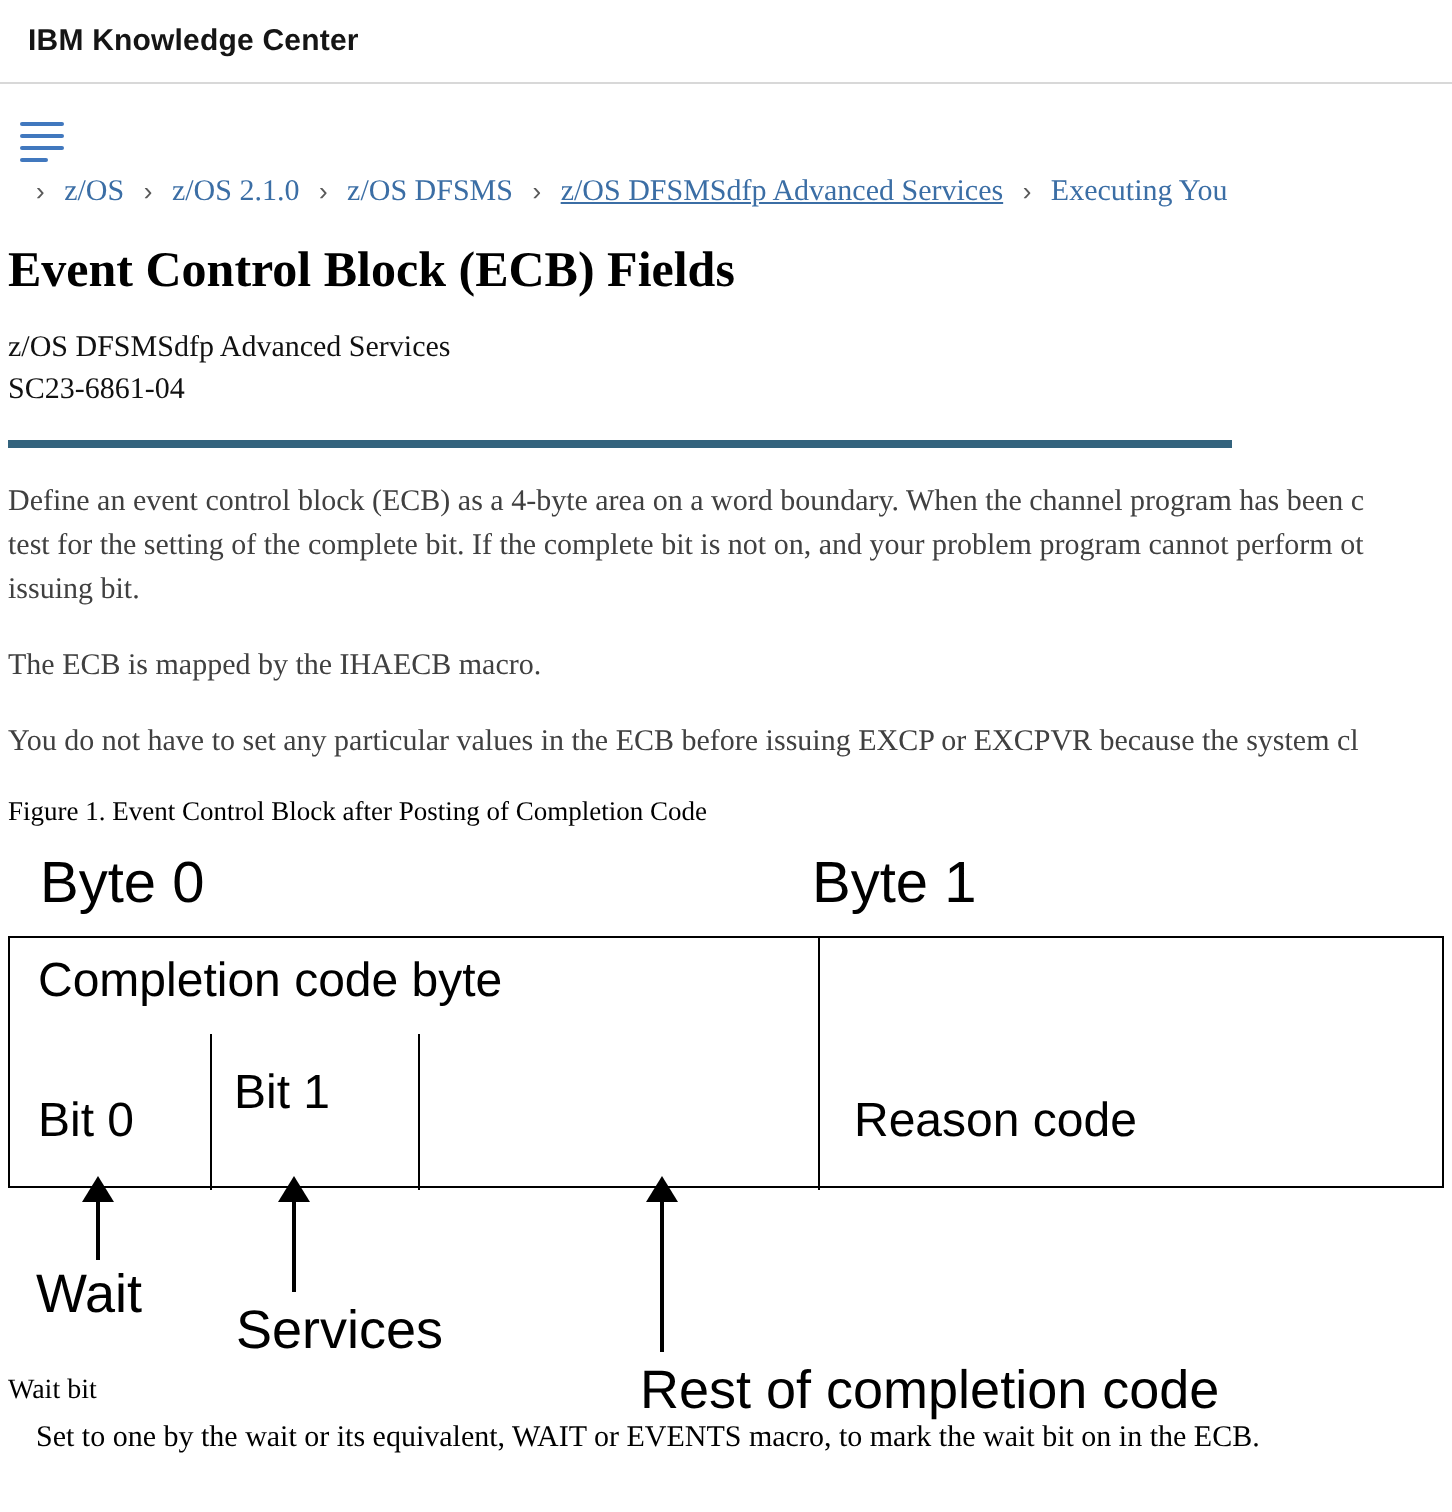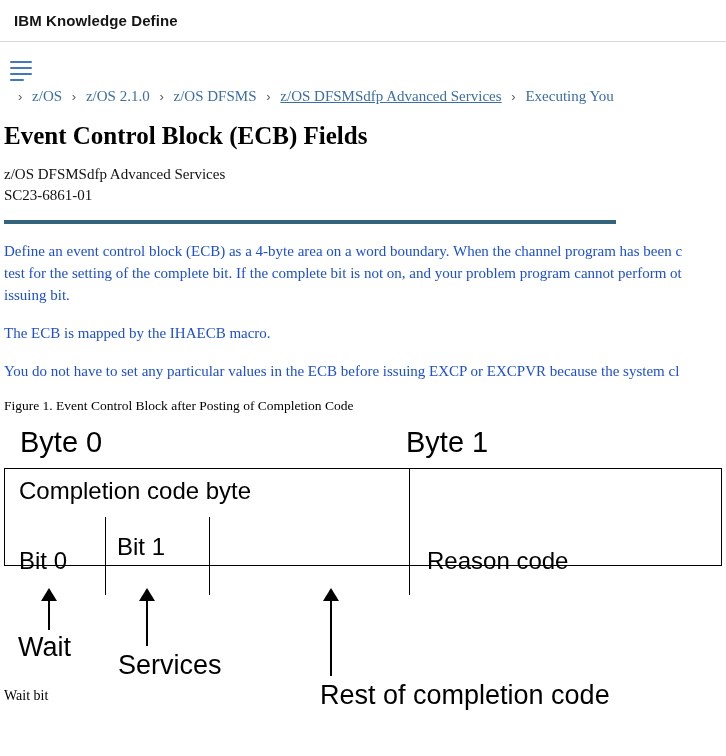--- a/index.html
+++ b/index.html
@@ -111,21 +111,21 @@
   .rule {
     height: 4px;
     background: #33637d;
     margin: 14px 0 16px 0;
     width: 612px;
   }
   p.body-text {
     font-size: 15px;
     line-height: 22px;
     margin: 0 0 16px 0;
-    color: #1d4ed8;
+    color: #404040;
     white-space: nowrap;
     overflow: hidden;
   }
   .fig-caption {
     font-size: 13.5px;
     margin: 4px 0 0 0;
   }
 
   
   .figure {
@@ -141,21 +141,21 @@
     color: #000000;
   }
   #byte0-label { left: 4px; top: 8px; margin-left: 16px; }
   #byte1-label { left: 406px; top: 8px; }
 
   .ecb-box {
     position: absolute;
     left: 4px;
     top: 50px;
     width: 718px;
-    height: 98px;
+    height: 126px;
     border: 1px solid #000000;
     box-sizing: border-box;
   }
   .cc-title {
     position: absolute;
     left: 14px;
     top: 8px;
     font-family: "Liberation Sans", sans-serif;
     font-size: 24px;
   }
@@ -225,21 +225,21 @@
     line-height: 22px;
     margin: 4px 0 0 14px;
     white-space: nowrap;
     overflow: hidden;
   }
 </style>
 </head>
 <body>
 
 <div class="site-header">
-  <div class="site-title">IBM Knowledge Define</div>
+  <div class="site-title">IBM Knowledge Center</div>
 </div>
 
 <div class="crumb-area">
   <div class="menu-icon">
     <span class="l1"></span>
     <span class="l2"></span>
     <span class="l3"></span>
     <span class="l4"></span>
   </div>
   <div style="flex:1 1 auto; min-width:0;">
@@ -256,21 +256,21 @@
       <a href="#">Executing You</a>
     </div>
   </div>
 </div>
 
 <div class="content">
   <h1 class="page-title">Event Control Block (ECB) Fields</h1>
 
   <div class="subtitle">
     <div>z/OS DFSMSdfp Advanced Services</div>
-    <div>SC23-6861-01</div>
+    <div>SC23-6861-04</div>
   </div>
 
   <div class="rule"></div>
 
   <p class="body-text">Define an event control block (ECB) as a 4-byte area on a word boundary. When the channel program has been c</p>
   <p class="body-text" style="margin-top:-16px;">test for the setting of the complete bit. If the complete bit is not on, and your problem program cannot perform ot</p>
   <p class="body-text" style="margin-top:-16px;">issuing bit.</p>
   <p class="body-text">The ECB is mapped by the IHAECB macro.</p>
   <p class="body-text">You do not have to set any particular values in the ECB before issuing EXCP or EXCPVR because the system cl</p>
 
@@ -295,13 +295,14 @@
   <div class="arrow" id="arrow-complete"></div>
   <div class="arrow" id="arrow-rest"></div>
 
   <div class="callout" id="callout-wait">Wait</div>
   <div class="callout" id="callout-complete">Services</div>
   <div class="callout" id="callout-rest">Rest of completion code</div>
 </div>
 
 <div class="footer-section">
   <p class="term">Wait bit</p>
+  <p class="term-def">Set to one by the wait or its equivalent, WAIT or EVENTS macro, to mark the wait bit on in the ECB.</p>
 </div>
 
 </body></html>

